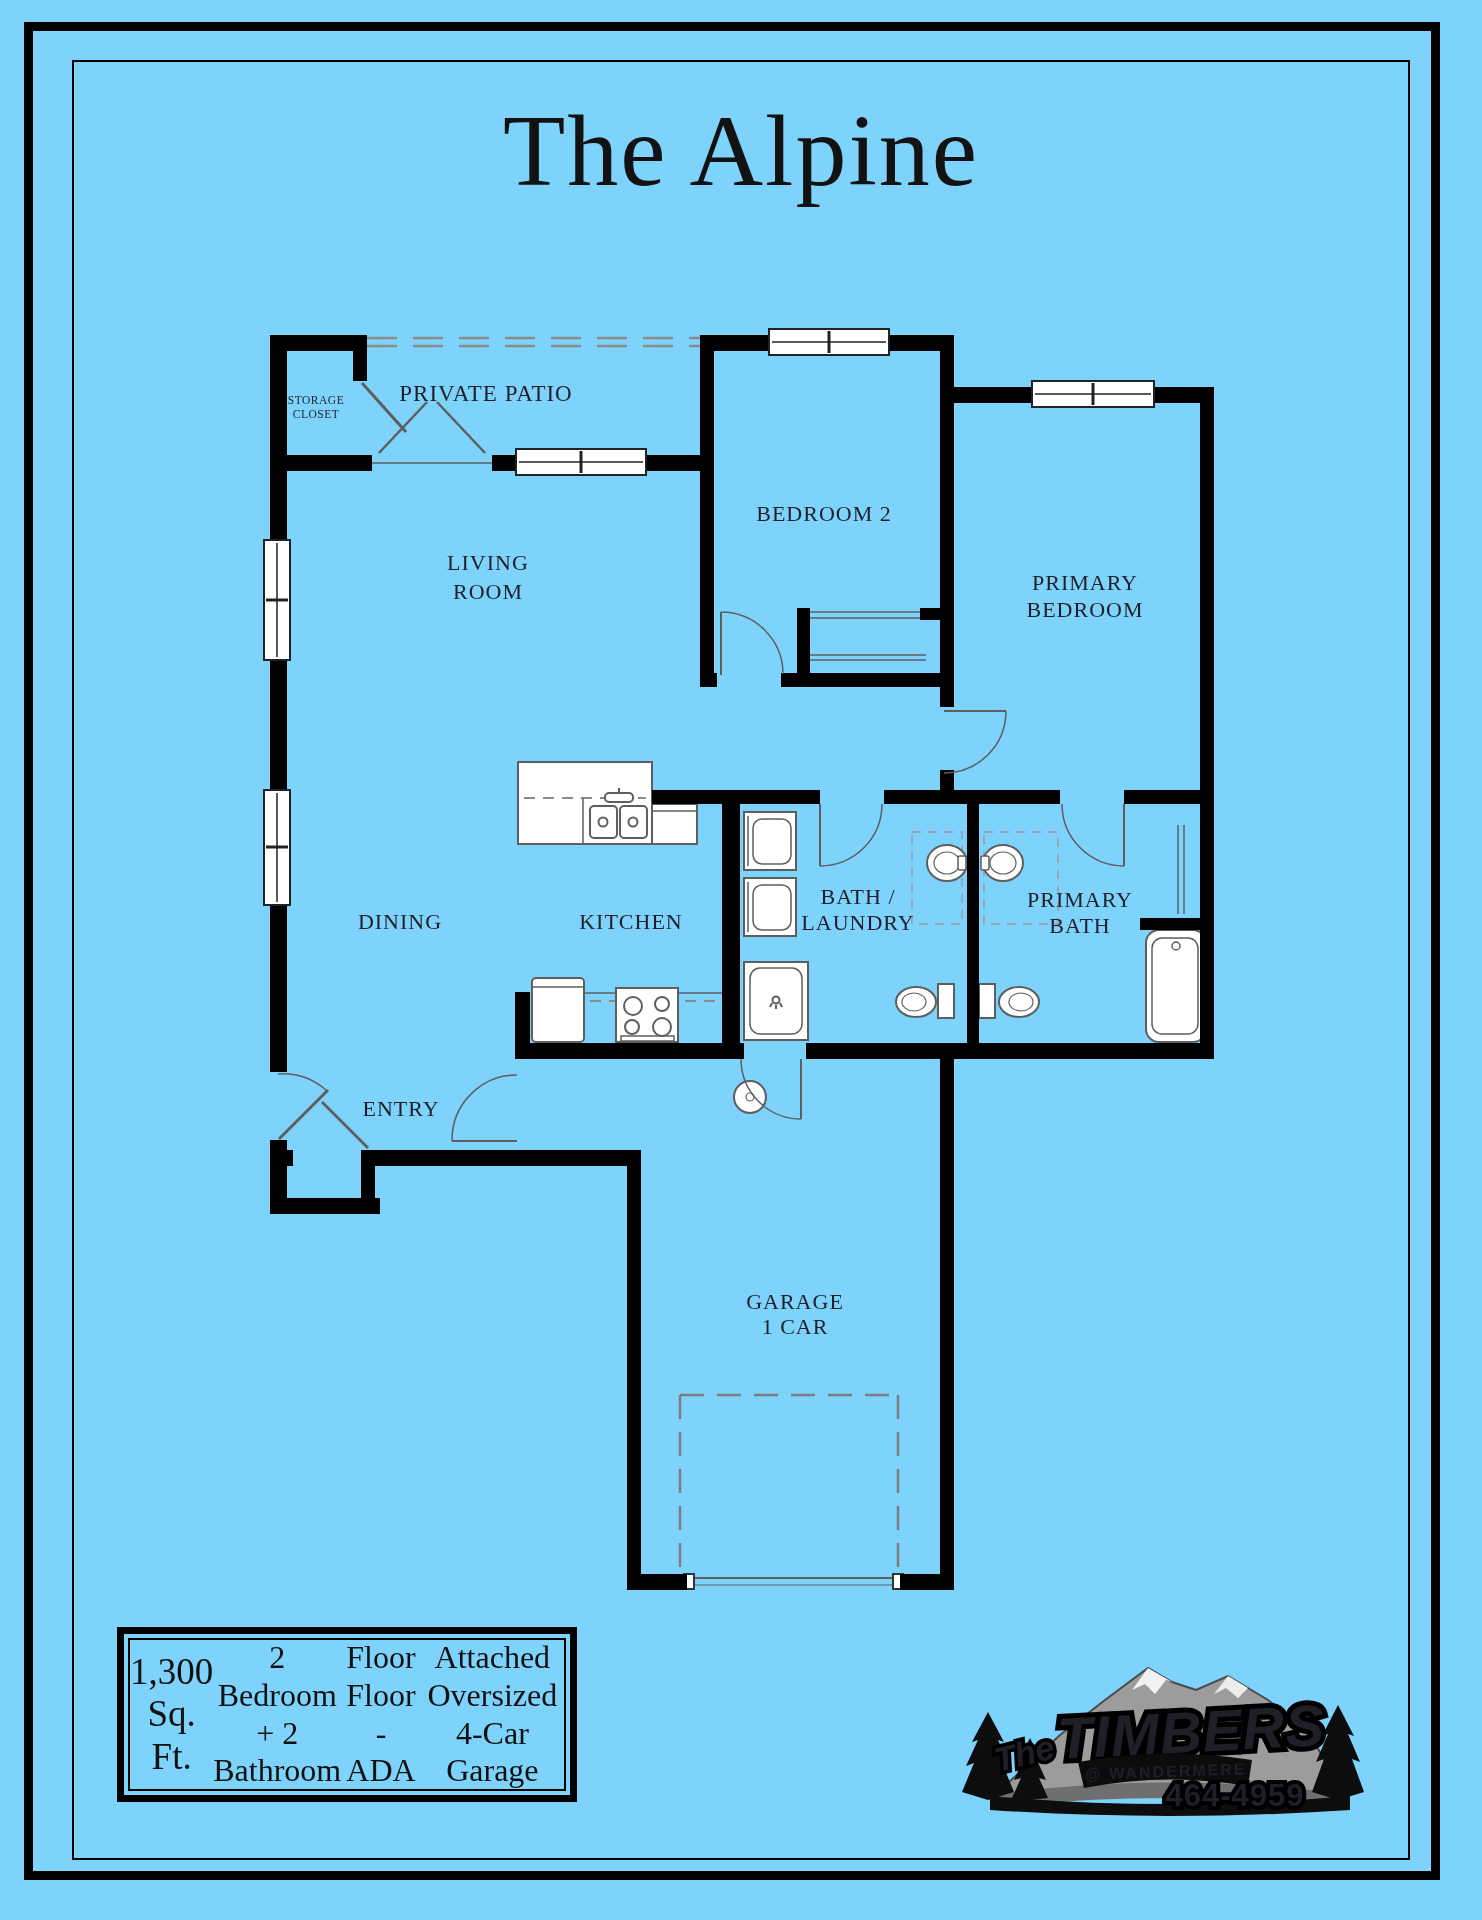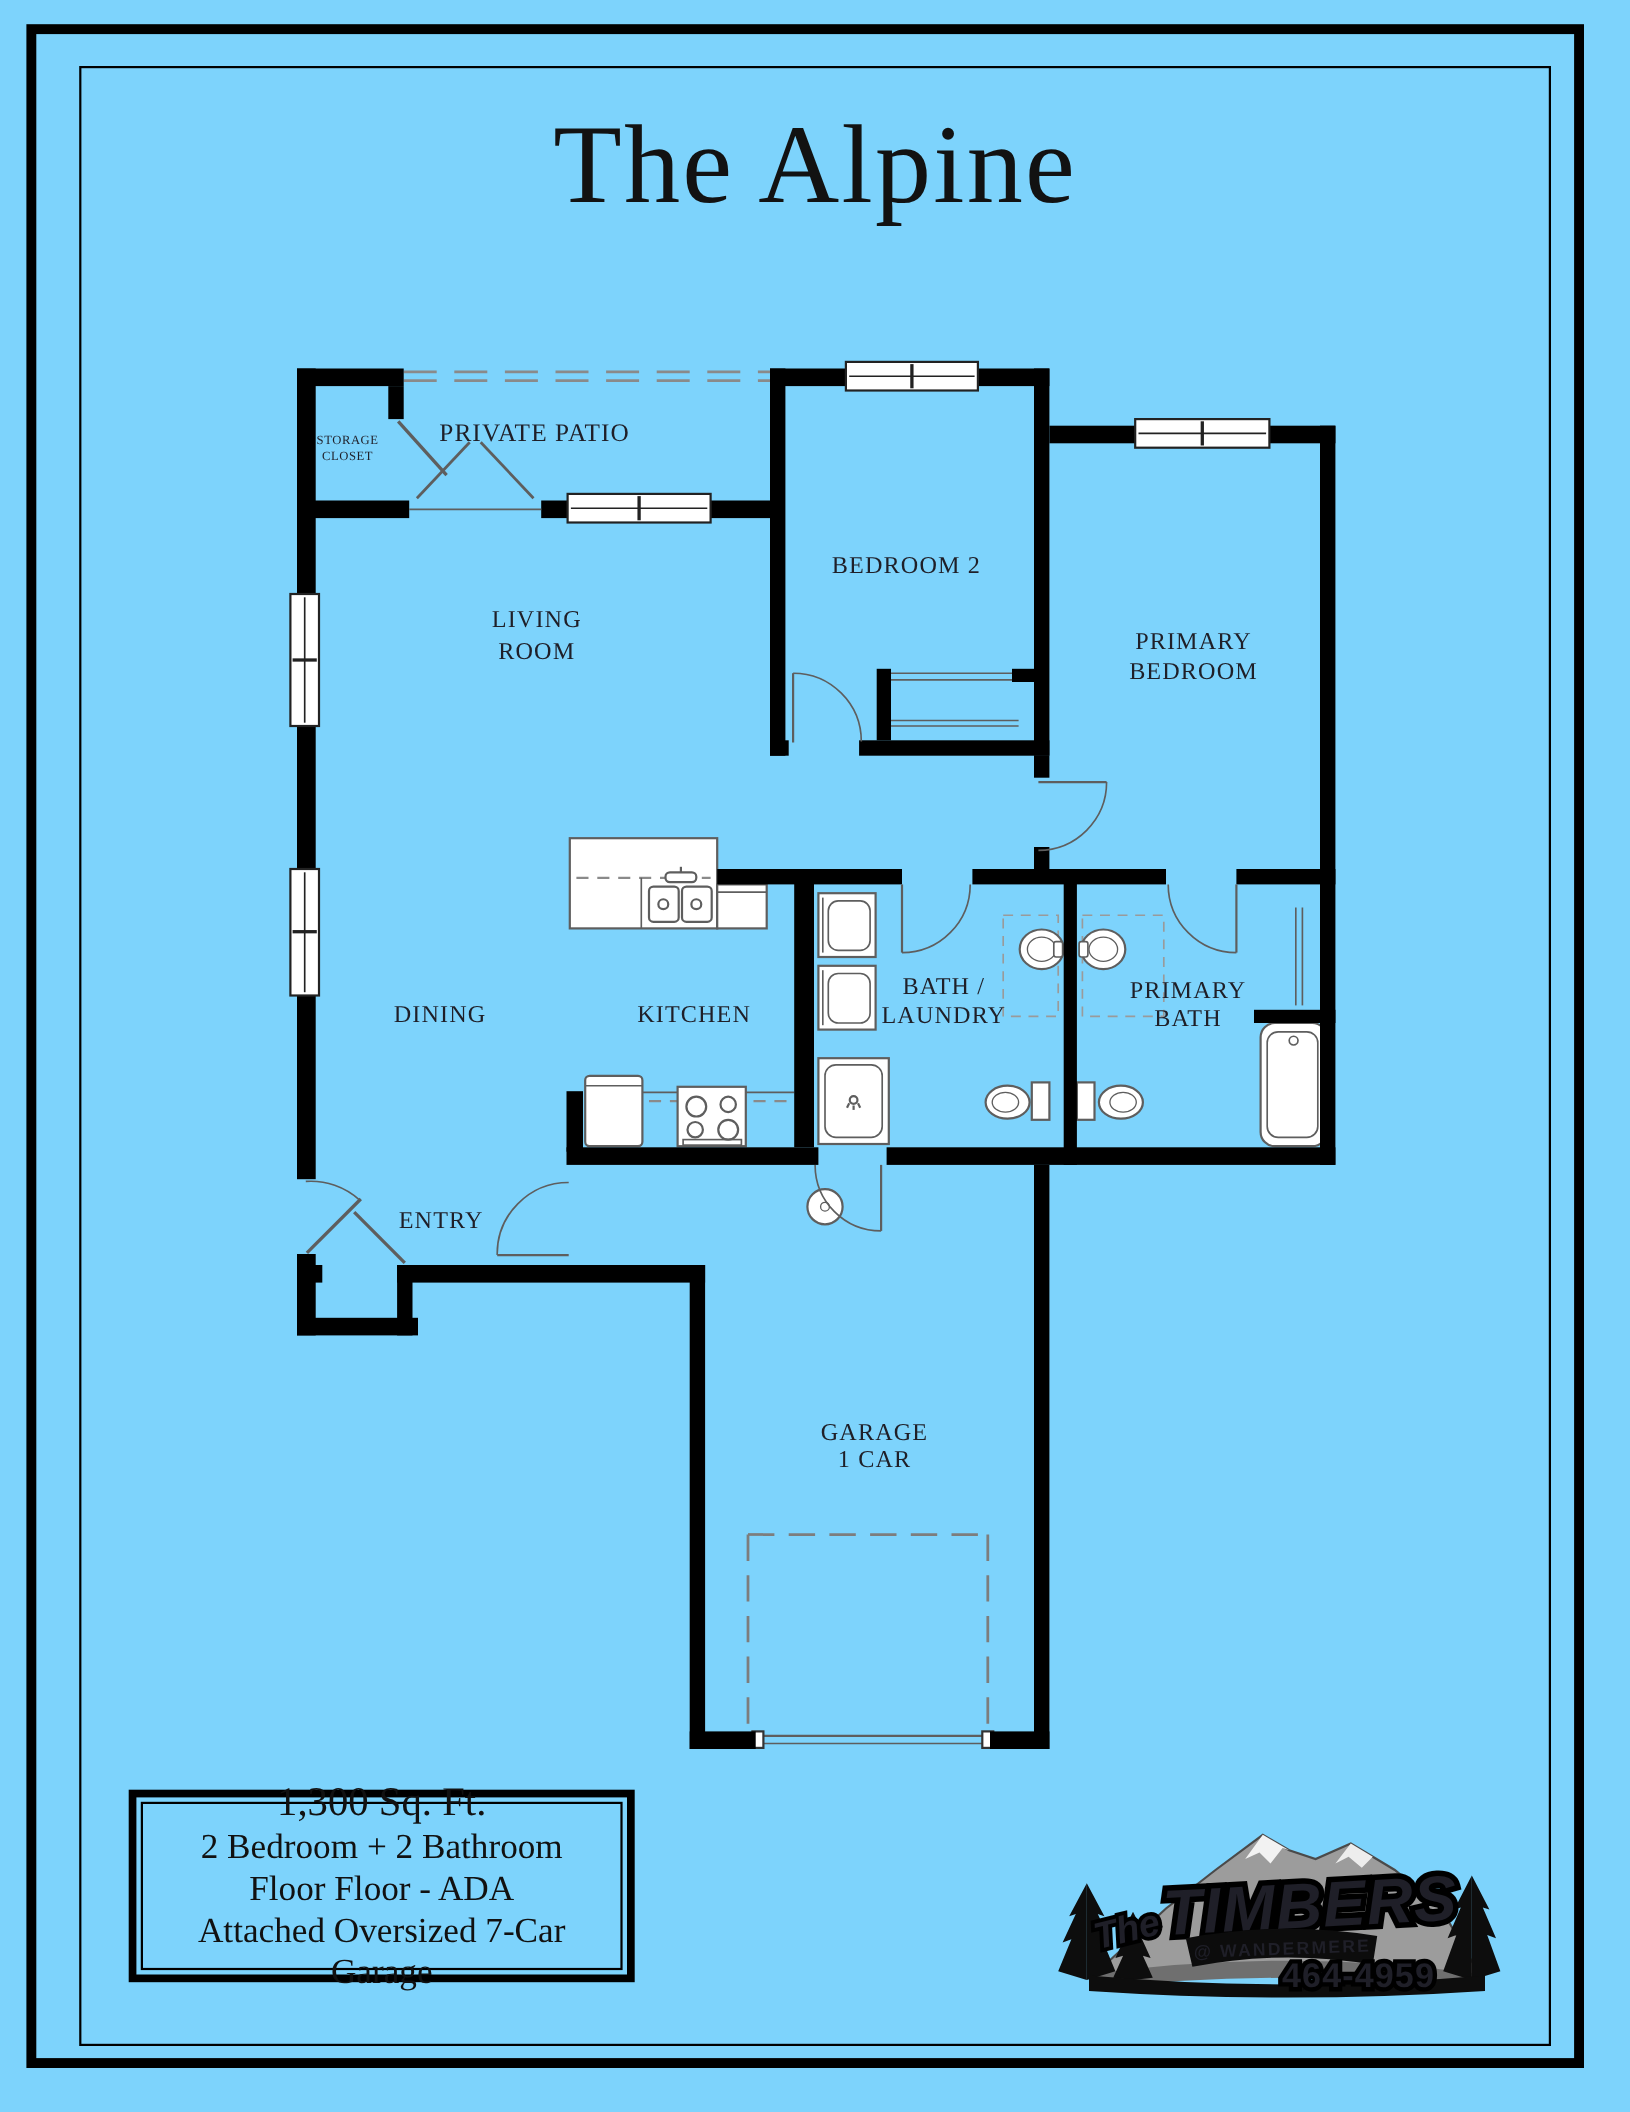--- a/index.html
+++ b/index.html
@@ -23,21 +23,21 @@
   svg text{font-family:"Liberation Serif", serif;fill:#1f1f28;}
   .room-label{font-size:22px;letter-spacing:1px;text-anchor:middle;}
   .room-label-sm{font-size:11.5px;letter-spacing:.5px;text-anchor:middle;}
   .patio-label{font-size:23px;letter-spacing:1px;text-anchor:middle;}
   .info-box{
     position:absolute;left:117px;top:1627px;width:460px;height:175px;
     border:7px solid #000;box-sizing:border-box;
   }
   .info-box-inner{
     position:absolute;left:4px;top:4px;right:4px;bottom:4px;
-    border:2px solid #000;display:flex;flex-direction:column;
+    border:2px solid #000;display:flex;
     align-items:center;justify-content:center;text-align:center;
   }
   .info-line1{font-size:37px;color:#111;line-height:1.15;}
   .info-line{font-size:32px;color:#111;line-height:1.18;}
   .logo-text{font-family:"Liberation Sans", sans-serif;}
 </style>
 </head>
 <body>
 
 <div id="page">
@@ -329,17 +329,17 @@
       <text class="logo-text" x="1166" y="1777" font-size="16" font-weight="bold" fill="#fff" text-anchor="middle" letter-spacing="2" transform="rotate(-2 1166 1777)">@ WANDERMERE</text>
       <text class="logo-text" x="1235" y="1806" font-size="31" font-weight="bold" fill="#fff" stroke="#000" stroke-width="8" paint-order="stroke" text-anchor="middle" letter-spacing="1">464-4959</text>
     </g>
   </svg>
 
   <div class="info-box">
     <div class="info-box-inner">
       <div class="info-line1">1,300 Sq. Ft.</div>
       <div class="info-line">2 Bedroom + 2 Bathroom</div>
       <div class="info-line">Floor Floor - ADA</div>
-      <div class="info-line">Attached Oversized 7-Car Garage</div>
+      <div class="info-line">Attached Oversized 4-Car Garage</div>
     </div>
   </div>
 
 </div>
 
 </body></html>

